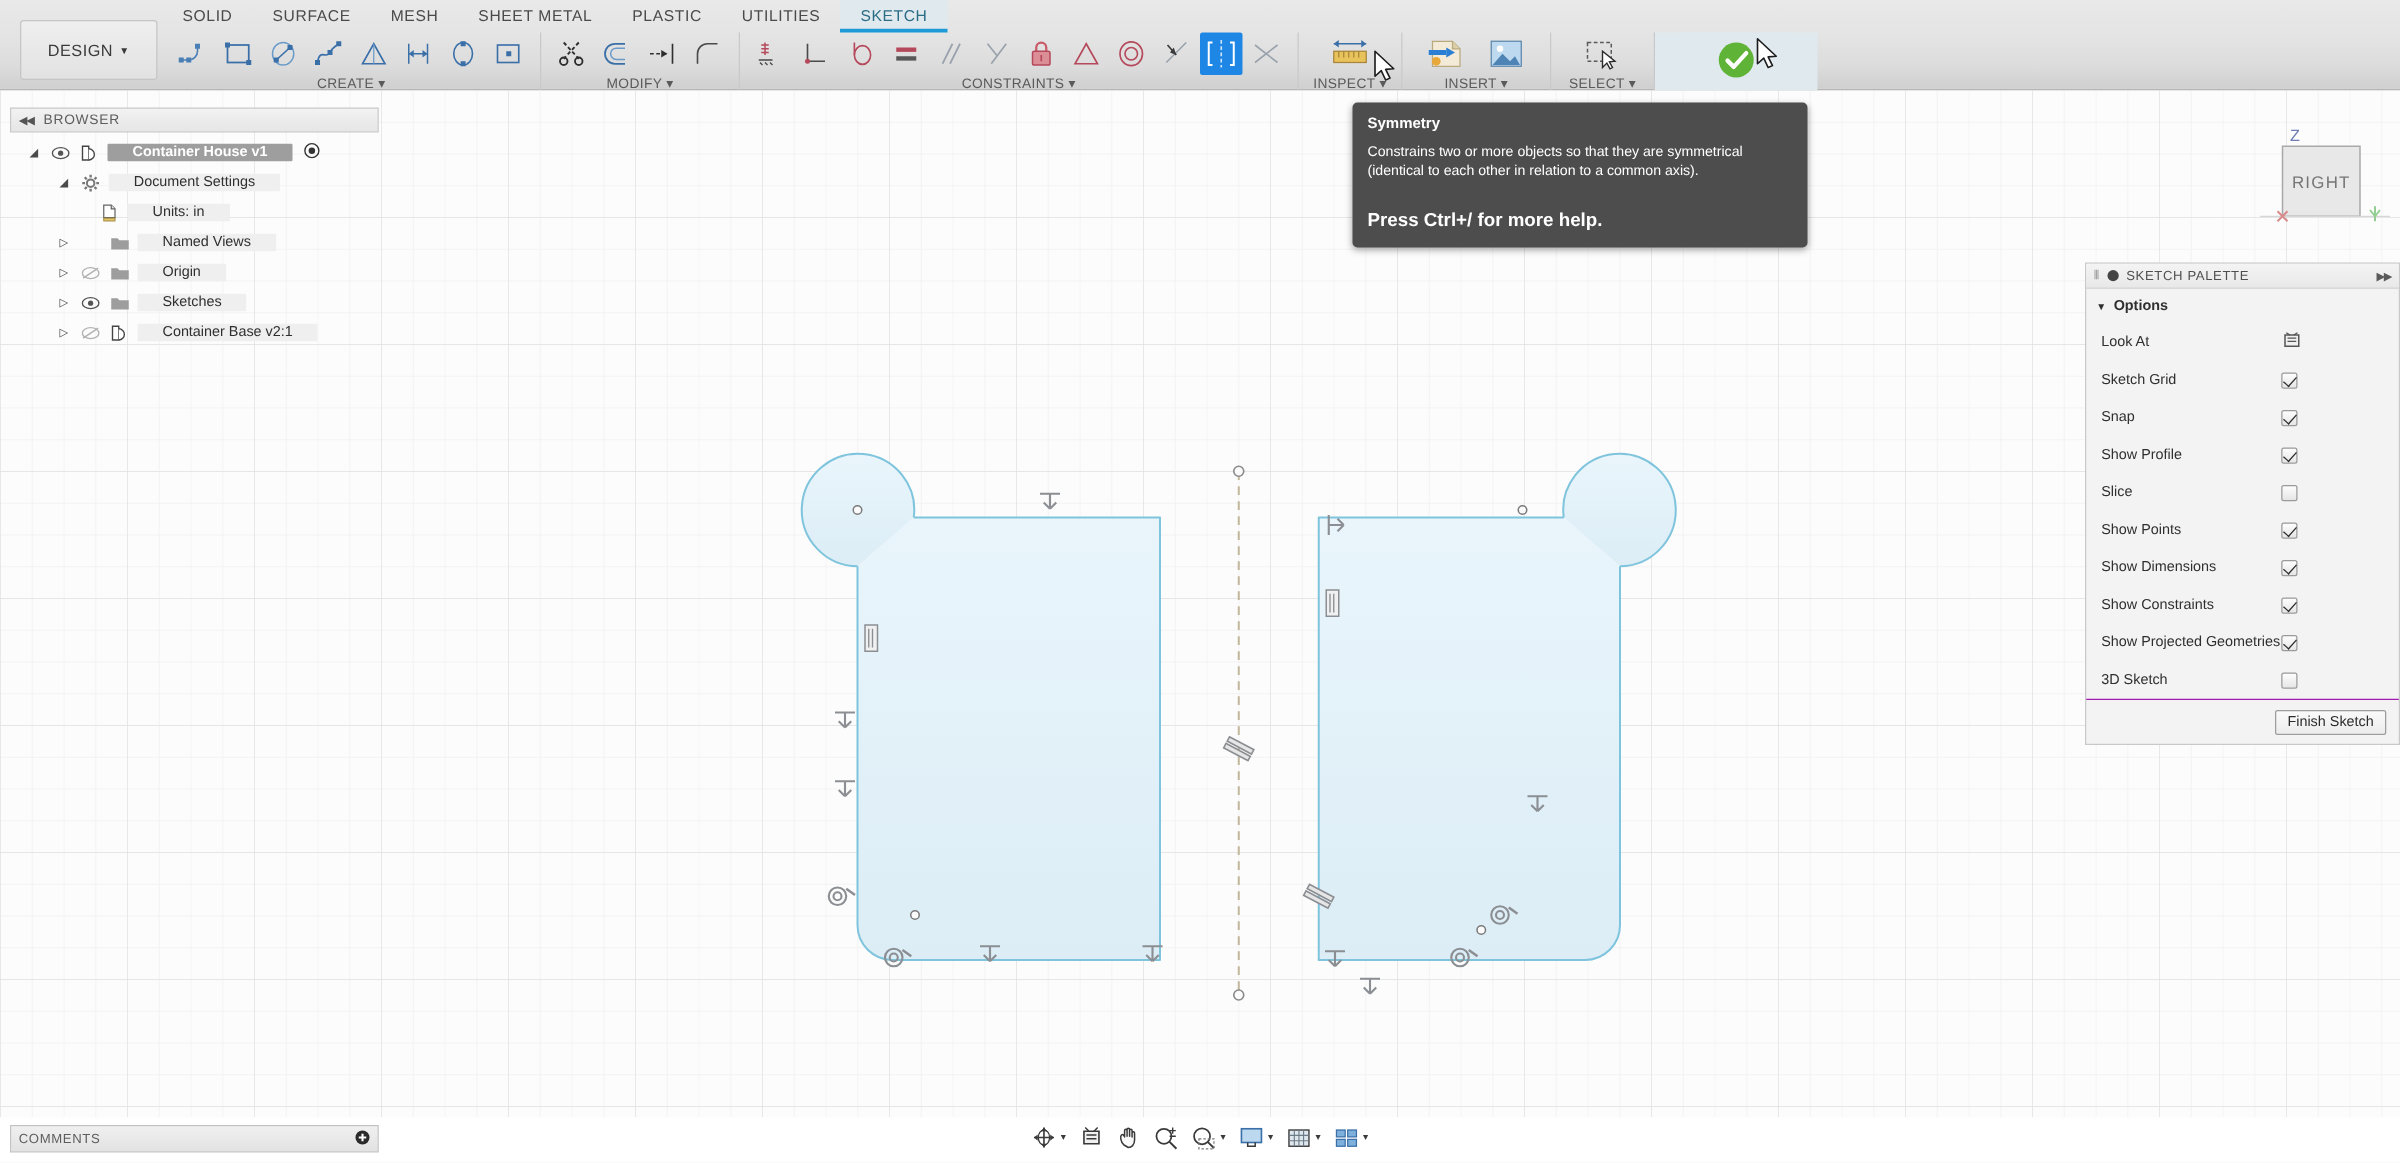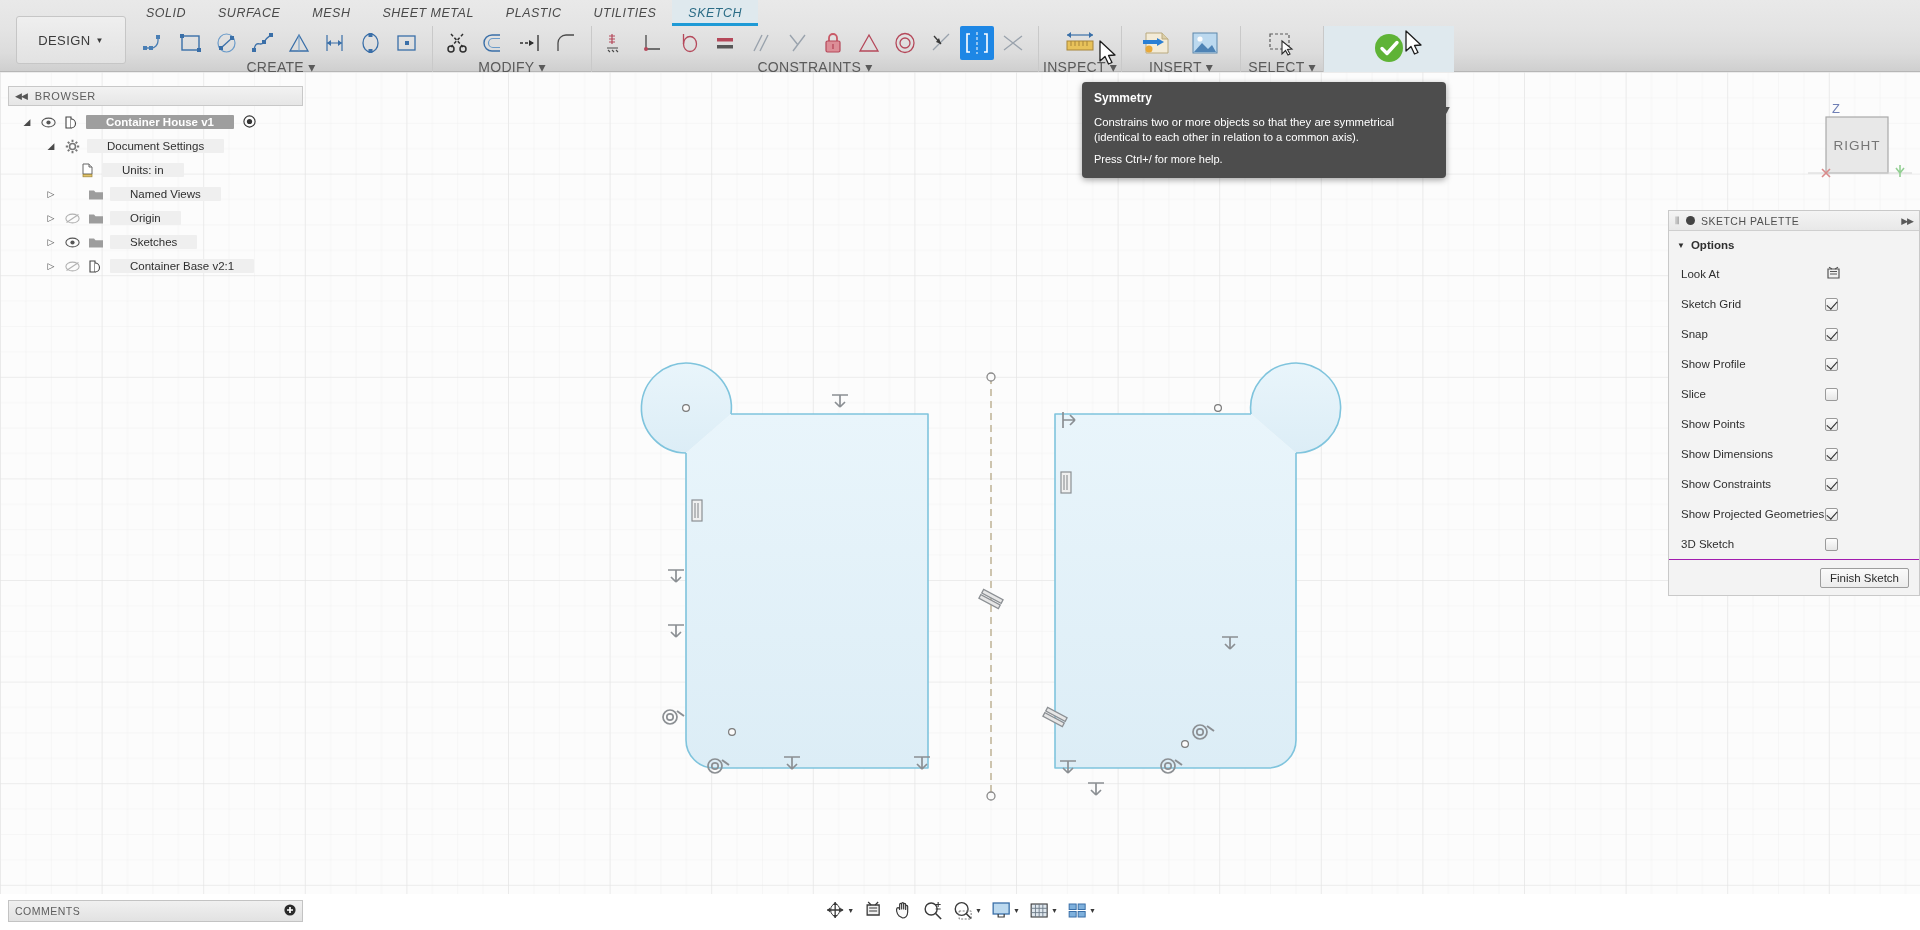--- a/index.html
+++ b/index.html
@@ -30,21 +30,21 @@
     background: linear-gradient(to bottom,#efefef,#e2e2e2);
     border: 1px solid #c6c6c6; border-radius: 3px;
     display: flex; align-items: center; justify-content: center;
     font-size: 13px; color: #3a3a3a; letter-spacing: .4px;
     cursor: pointer;
   }
   .design-btn .caret { margin-left: 5px; font-size: 8px; }
 
   .tabstrip {
     position: absolute; left: 130px; top: 0; height: 26px;
-    display: flex; align-items: flex-start; font-style: italic;
+    display: flex; align-items: flex-start;
   }
   .tabstrip .tab {
     height: 26px; padding: 0 16px;
     font-size: 12.5px; color: #4a4a4a;
     display: flex; align-items: center; justify-content: center;
     letter-spacing: .5px; cursor: pointer;
     position: relative;
   }
   .tabstrip .tab.active {
     background: #dfe9ee;
@@ -62,21 +62,21 @@
   .panel {
     display: flex; flex-direction: column;
     border-right: 1px solid #c9c9c9;
     padding: 0 4px;
   }
   .panel.nobord { border-right: none; }
   .panel-icons {
     flex: 1; display: flex; align-items: center; gap: 2px; padding: 0 4px;
   }
   .panel-label {
-    height: 13px; font-size: 14px; color: #5a5a5a;
+    height: 13px; font-size: 11px; color: #5a5a5a;
     display: flex; align-items: center; justify-content: center;
     letter-spacing: .3px; white-space: nowrap;
   }
   .tool {
     width: 34px; height: 34px;
     display: flex; align-items: center; justify-content: center;
     border-radius: 2px; cursor: pointer;
   }
   .tool.big { width: 46px; }
   .tool.active { background: #1e87e5; }
@@ -123,21 +123,21 @@
     width: 364px;
     background: #4d4d4d; color: #fff;
     border-radius: 4px;
     padding: 9px 12px 12px 12px;
     box-shadow: 0 2px 6px rgba(0,0,0,.35);
     font-size: 11.5px; line-height: 1.32;
     z-index: 40;
   }
   .tooltip .tt-title { font-weight: bold; font-size: 12px; margin-bottom: 8px; }
   .tooltip .tt-body { font-weight: normal; font-size: 11.3px; }
-  .tooltip .tt-foot { font-weight: normal; font-size: 11px; margin-top: 7px; }
+  .tooltip .tt-foot { font-weight: bold; font-size: 15px; margin-top: 22px; }
 
   
   .palette {
     position: absolute; left: 1668px; top: 210px;
     width: 252px;
     background: #f3f3f3;
     border: 1px solid #c9c9c9;
     z-index: 30;
   }
   .pal-head {

